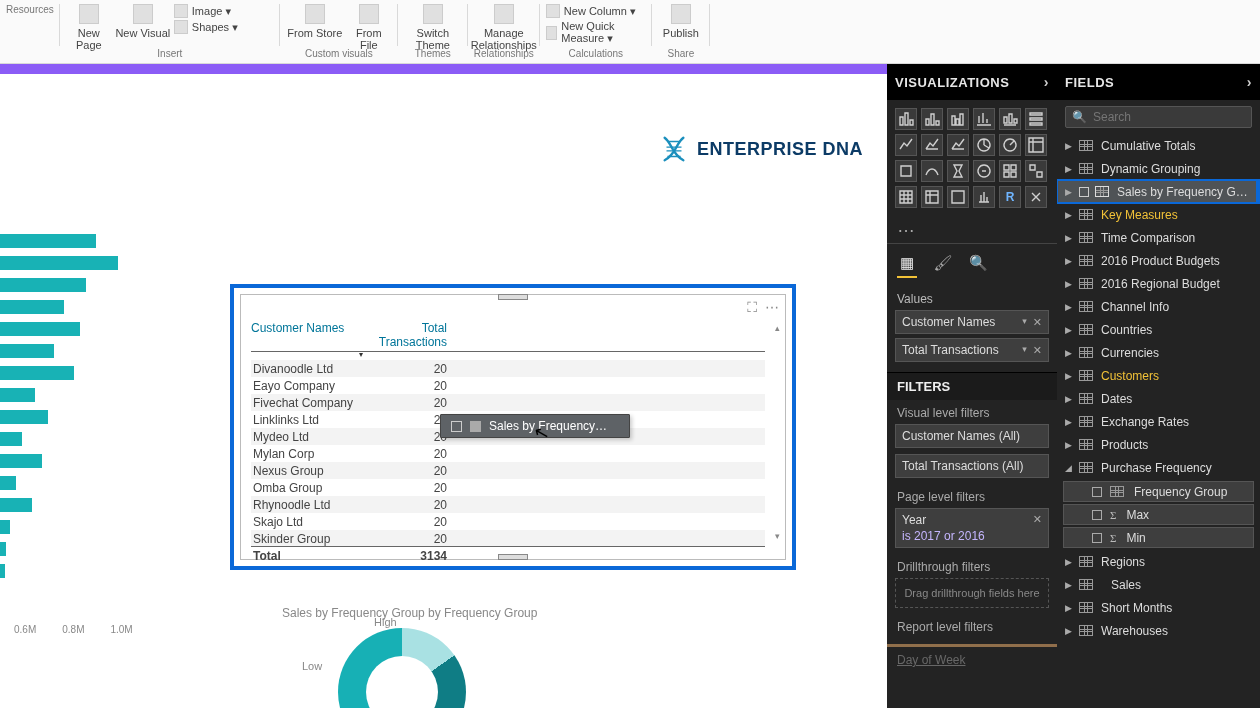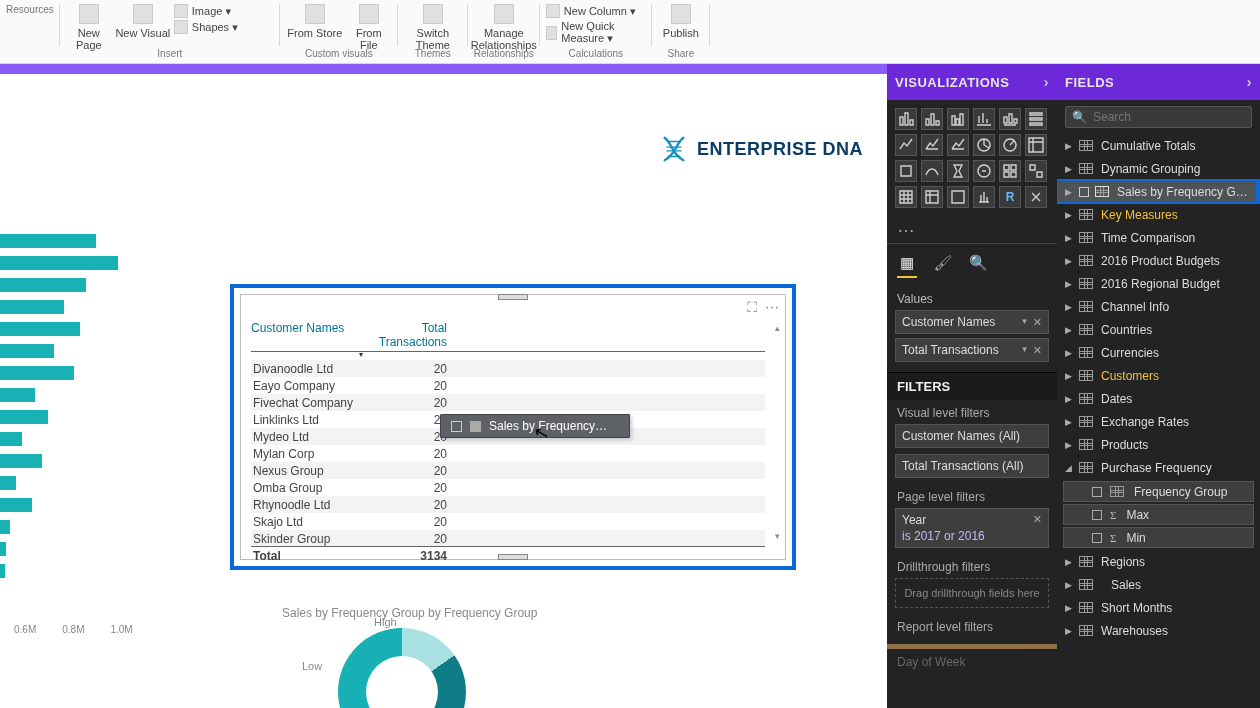--- a/index.html
+++ b/index.html
@@ -138,21 +138,21 @@
   .donut::after {
     content:""; position:absolute; left:28px; top:28px; width:72px; height:72px;
     background:#fff; border-radius:50%;
   }
   .dlab { position:absolute; font-size:11px; color:#888;}
   .dlab.high{ left:64px; top:-6px;}
   .dlab.low { left:-8px; top:38px;}
 
   
   .pane-head {
-    height:36px; background:#6d28d9; display:flex; align-items:center;
+    height:36px; background:#000000; display:flex; align-items:center;
     justify-content:space-between; padding:0 8px; font-weight:700; letter-spacing:0.5px;
     font-size:13px; color:#e6e6e6;
   }
   .pane-head .chev { font-size:14px; color:#ccc; }
 
   
   .vis-grid {
     display:grid; grid-template-columns: repeat(6, 22px); grid-auto-rows:22px;
     gap:4px; padding:8px;
   }
@@ -615,21 +615,21 @@
     <div class="page-filter">
       <span class="x">✕</span>
       <span>Year</span>
       <span style="color:#c4b5fd">is 2017 or 2016</span>
     </div>
 
     <div class="filter-sub">Drillthrough filters</div>
     <div class="drill-drop">Drag drillthrough fields here</div>
 
     <div class="filter-sub">Report level filters</div>
-    <div class="filter-sub" style="opacity:.5; border-top:5px solid #fdba74; margin-top:6px;">Day of Week</div>
+    <div class="filter-sub" style="opacity:.5; border-top:3px solid #fdba74; margin-top:6px;text-decoration:underline;">Day of Week</div>
   </div>
 
   <div class="fld-pane">
     <div class="pane-head">
       <span>FIELDS</span>
       <span class="chev">›</span>
     </div>
     <div class="search">
       <span style="color:#aaa">🔍</span>
       <input placeholder="Search" style="">

